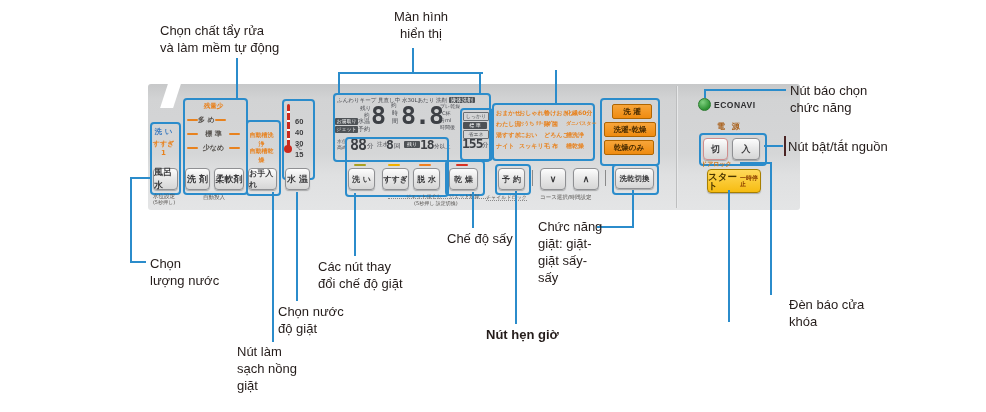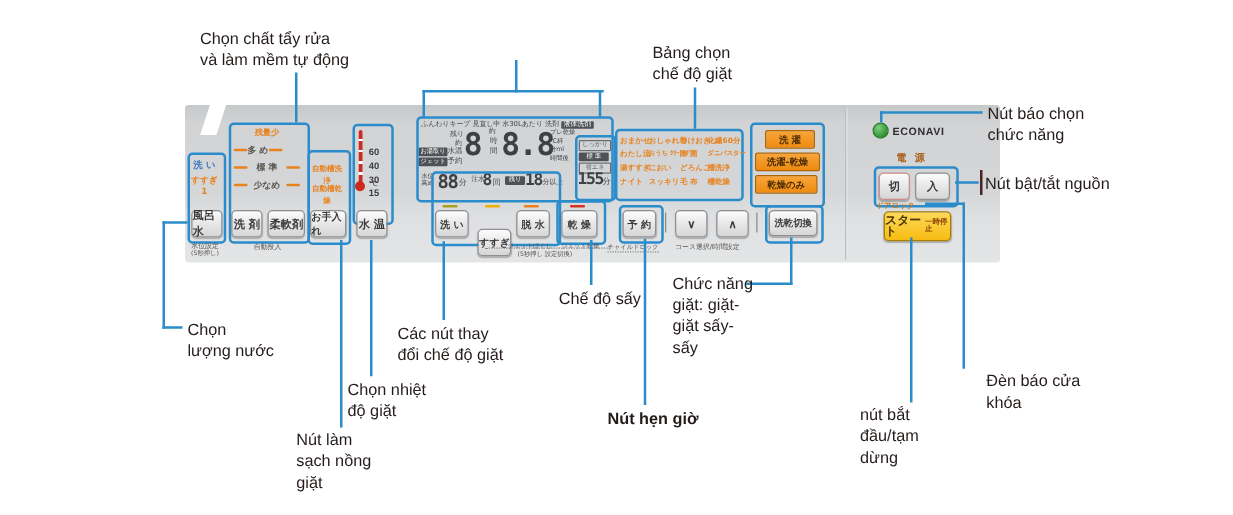--- a/index.html
+++ b/index.html
@@ -131,21 +131,21 @@
       <div class="sbadge jp" style="background:#4e5256;color:#fff;">標 準</div>
       <div class="sbadge jp" style="border:1px solid #6a6e72;color:#4e5256;">省エネ</div>
     </div>
     <div class="abs seg" style="left:314px;top:52px;font-size:13px;">155</div>
     <div class="ltxt jp" style="left:334px;top:58px;font-size:6.5px;">分</div>
 
     <div class="bbox" style="left:197px;top:53px;width:100px;height:56px;"></div>
     <div class="ind" style="left:206px;top:80px;background:#a8a020;"></div>
     <div class="btn jp" style="left:200px;top:84px;width:25px;height:20px;font-size:8px;">洗 い</div>
     <div class="ind" style="left:240px;top:80px;background:#f0b000;"></div>
-    <div class="btn jp" style="left:234px;top:99px;width:25px;height:20px;font-size:8px;">すすぎ</div>
+    <div class="btn jp" style="left:234px;top:84px;width:25px;height:20px;font-size:8px;">すすぎ</div>
     <div class="ind" style="left:271px;top:80px;background:#f08020;"></div>
     <div class="btn jp" style="left:265px;top:84px;width:25px;height:20px;font-size:8px;">脱 水</div>
     <div class="bbox" style="left:297px;top:76px;width:36px;height:32px;"></div>
     <div class="ind" style="left:308px;top:80px;background:#d93222;"></div>
     <div class="btn jp" style="left:301px;top:84px;width:27px;height:20px;font-size:8px;">乾 燥</div>
     <div class="cap jp" style="left:258px;top:109px;font-size:5px;">ジェットほぐし</div>
     <div class="cap jp" style="left:301px;top:109px;font-size:5px;">ジェット乾燥</div>
     <div class="cap jp" style="left:266px;top:116px;font-size:5px;">(5秒押し 設定切換)</div>
     <div class="dot" style="left:240px;top:114px;width:100px;"></div>
 
@@ -222,39 +222,36 @@
   <div class="cl" style="left:272px;top:192px;width:2px;height:150px;"></div>
   <div class="cl" style="left:130px;top:177px;width:20px;height:2px;"></div>
   <div class="cl" style="left:130px;top:177px;width:2px;height:86px;"></div>
   <div class="cl" style="left:130px;top:261px;width:16px;height:2px;"></div>
   <div class="cl" style="left:728px;top:190px;width:2px;height:132px;"></div>
   <div class="cl" style="left:740px;top:162px;width:32px;height:2px;"></div>
   <div class="cl" style="left:770px;top:162px;width:2px;height:133px;"></div>
 
   <div class="vn" style="left:160px;top:22px;">Chọn chất tẩy rửa
 và làm mềm tự động</div>
-  <div class="vn" style="left:522px;top:33px;">Bảng chọn
-chế độ giặt</div>
+  <div class="vn" style="left:383px;top:8px;width:76px;text-align:center;">Màn hình
+hiển thị</div>
   <div class="vn" style="left:790px;top:82px;">Nút báo chọn
 chức năng</div>
   <div class="vn" style="left:788px;top:138px;">Nút bật/tắt nguồn</div>
   <div class="vn" style="left:318px;top:258px;">Các nút thay
 đổi chế độ giặt</div>
   <div class="vn" style="left:150px;top:255px;">Chọn
 lượng nước</div>
-  <div class="vn" style="left:278px;top:303px;">Chọn nhiệt
+  <div class="vn" style="left:278px;top:303px;">Chọn nước
 độ giặt</div>
   <div class="vn" style="left:237px;top:343px;">Nút làm
 sạch nồng
 giặt</div>
   <div class="vn" style="left:447px;top:230px;">Chế độ sấy</div>
   <div class="vn" style="left:486px;top:326px;font-weight:bold;">Nút hẹn giờ</div>
   <div class="vn" style="left:538px;top:218px;">Chức năng
 giặt: giặt-
 giặt sấy-
 sấy</div>
-  <div class="vn" style="left:688px;top:323px;">nút bắt
-đầu/tạm
-dừng</div>
   <div class="vn" style="left:753px;top:296px;margin-left:36px;">Đèn báo cửa
 khóa</div>
 
 </div>
 
 </body></html>

